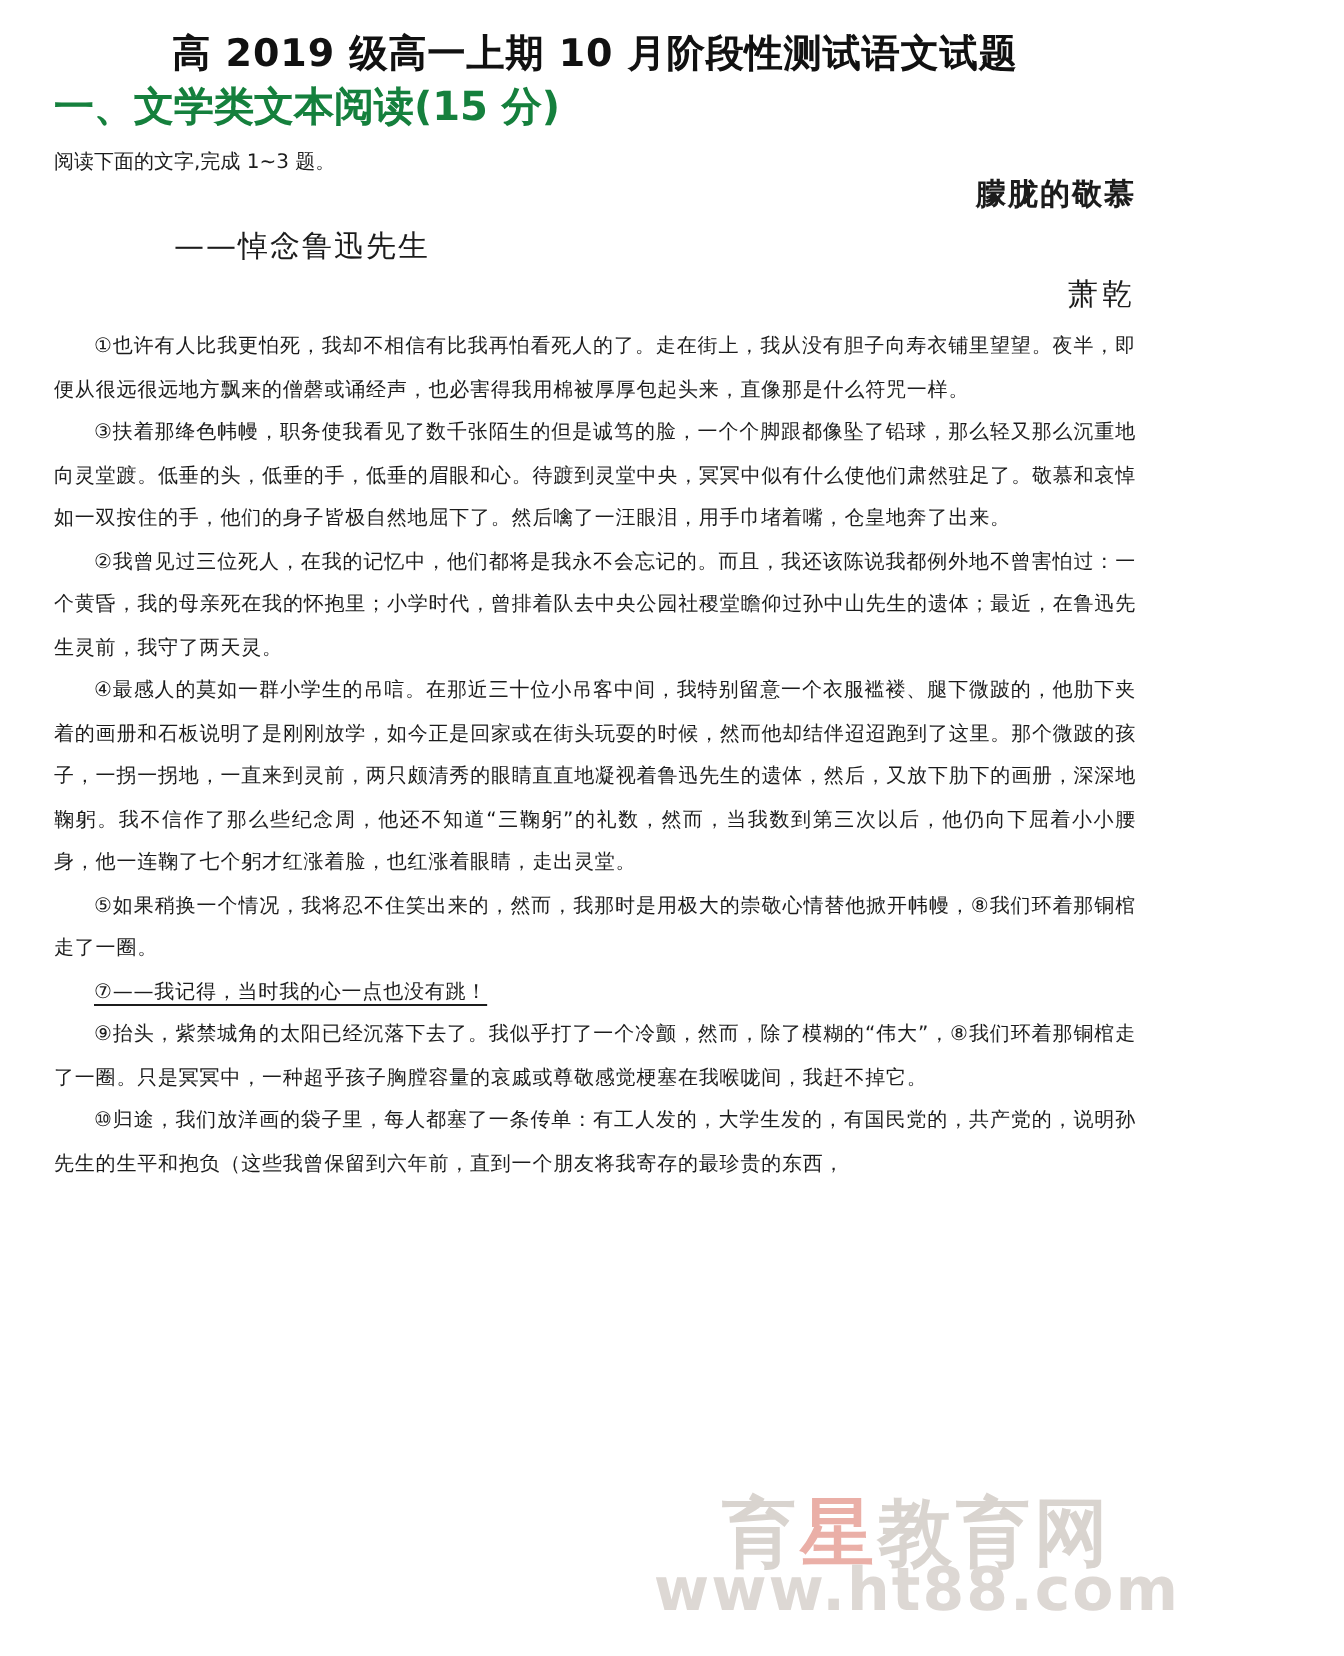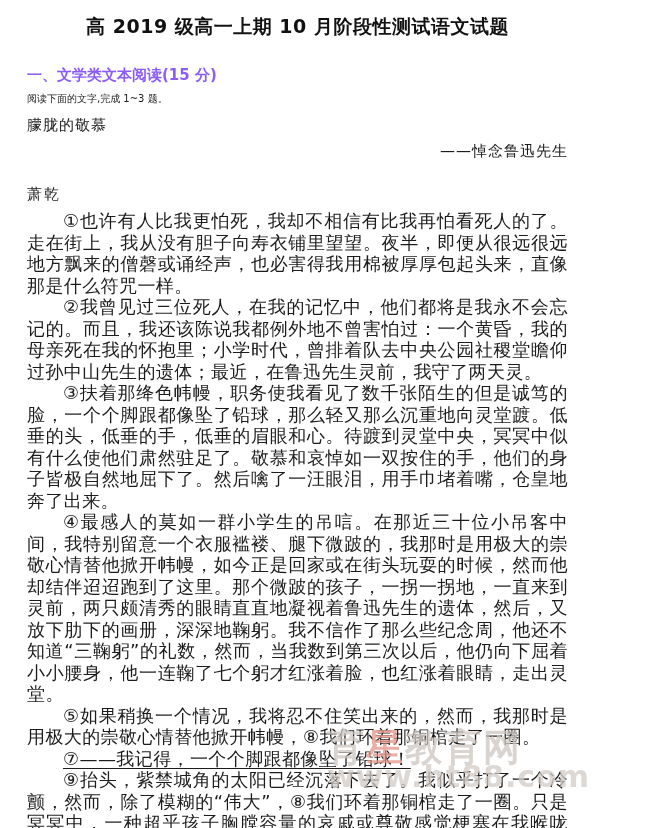--- a/index.html
+++ b/index.html
@@ -15,68 +15,67 @@
   }
   .doc-title{
     font-size:19px;
     font-weight:bold;
     text-align:center;
     margin:2px 0 0 0;
     letter-spacing:0.5px;
     color:#111;
   }
   .section-heading{
-    font-size:15px;
+    font-size:20px;
     font-weight:bold;
-    margin-top:26px;
-    color:#8b5cf6;
+    color:#15803d;
   }
   .instruction{
     font-size:10px;
     margin-top:7px;
   }
   .art-title{
     font-size:15px;
-    text-align:left;
-    margin-top:10px;
+    text-align:right;
     letter-spacing:1px;
+    font-weight:bold;
   }
   .art-subtitle{
     font-size:15px;
-    text-align:right;
+    text-align:left;
     margin-top:7px;
     padding-left:60px;
     letter-spacing:1px;
   }
   .art-author{
     font-size:15px;
-    text-align:left;
-    margin-top:24px;
+    text-align:right;
+    margin-top:5px;
     letter-spacing:2px;
   }
   .body-text{
     margin-top:6px;
   }
   .para{
-    font-size:18px;
+    font-size:10px;
     line-height:21.5px;
     text-align:justify;
     text-indent:2em;
     margin:0;
     letter-spacing:0.4px;
   }
   .para.underline{
     text-decoration:underline;
     text-underline-offset:3px;
   }
   .watermark{
     position:absolute;
     right:2px;
-    top:729px;
-    text-align:left;
+    top:748px;
+    text-align:center;
     line-height:1.0;
     pointer-events:none;
     opacity:0.75;
   }
   .wm-line1{
     font-size:37px;
     font-weight:bold;
     color:#cdc6c0;
     letter-spacing:2px;
   }
@@ -103,25 +102,25 @@
   <div class="instruction">阅读下面的文字,完成 1~3 题。</div>
 
   <div class="art-title">朦胧的敬慕</div>
 
   <div class="art-subtitle">——悼念鲁迅先生</div>
 
   <div class="art-author">萧乾</div>
 
   <div class="body-text" id="paragraphs">
       <p class="para">①也许有人比我更怕死，我却不相信有比我再怕看死人的了。走在街上，我从没有胆子向寿衣铺里望望。夜半，即便从很远很远地方飘来的僧磬或诵经声，也必害得我用棉被厚厚包起头来，直像那是什么符咒一样。</p>
+      <p class="para">③扶着那绛色帏幔，职务使我看见了数千张陌生的但是诚笃的脸，一个个脚跟都像坠了铅球，那么轻又那么沉重地向灵堂踱。低垂的头，低垂的手，低垂的眉眼和心。待踱到灵堂中央，冥冥中似有什么使他们肃然驻足了。敬慕和哀悼如一双按住的手，他们的身子皆极自然地屈下了。然后噙了一汪眼泪，用手巾堵着嘴，仓皇地奔了出来。</p>
       <p class="para">②我曾见过三位死人，在我的记忆中，他们都将是我永不会忘记的。而且，我还该陈说我都例外地不曾害怕过：一个黄昏，我的母亲死在我的怀抱里；小学时代，曾排着队去中央公园社稷堂瞻仰过孙中山先生的遗体；最近，在鲁迅先生灵前，我守了两天灵。</p>
-      <p class="para">③扶着那绛色帏幔，职务使我看见了数千张陌生的但是诚笃的脸，一个个脚跟都像坠了铅球，那么轻又那么沉重地向灵堂踱。低垂的头，低垂的手，低垂的眉眼和心。待踱到灵堂中央，冥冥中似有什么使他们肃然驻足了。敬慕和哀悼如一双按住的手，他们的身子皆极自然地屈下了。然后噙了一汪眼泪，用手巾堵着嘴，仓皇地奔了出来。</p>
-      <p class="para">④最感人的莫如一群小学生的吊唁。在那近三十位小吊客中间，我特别留意一个衣服褴褛、腿下微跛的，我那时是用极大的崇敬心情替他掀开帏幔，如今正是回家或在街头玩耍的时候，然而他却结伴迢迢跑到了这里。那个微跛的孩子，一拐一拐地，一直来到灵前，两只颇清秀的眼睛直直地凝视着鲁迅先生的遗体，然后，又放下肋下的画册，深深地鞠躬。我不信作了那么些纪念周，他还不知道“三鞠躬”的礼数，然而，当我数到第三次以后，他仍向下屈着小小腰身，他一连鞠了七个躬才红涨着脸，也红涨着眼睛，走出灵堂。</p>
+      <p class="para">④最感人的莫如一群小学生的吊唁。在那近三十位小吊客中间，我特别留意一个衣服褴褛、腿下微跛的，他肋下夹着的画册和石板说明了是刚刚放学，如今正是回家或在街头玩耍的时候，然而他却结伴迢迢跑到了这里。那个微跛的孩子，一拐一拐地，一直来到灵前，两只颇清秀的眼睛直直地凝视着鲁迅先生的遗体，然后，又放下肋下的画册，深深地鞠躬。我不信作了那么些纪念周，他还不知道“三鞠躬”的礼数，然而，当我数到第三次以后，他仍向下屈着小小腰身，他一连鞠了七个躬才红涨着脸，也红涨着眼睛，走出灵堂。</p>
       <p class="para">⑤如果稍换一个情况，我将忍不住笑出来的，然而，我那时是用极大的崇敬心情替他掀开帏幔，⑧我们环着那铜棺走了一圈。</p>
-      <p class="para underline">⑦——我记得，一个个脚跟都像坠了铅球！</p>
+      <p class="para underline">⑦——我记得，当时我的心一点也没有跳！</p>
       <p class="para">⑨抬头，紫禁城角的太阳已经沉落下去了。我似乎打了一个冷颤，然而，除了模糊的“伟大”，⑧我们环着那铜棺走了一圈。只是冥冥中，一种超乎孩子胸膛容量的哀戚或尊敬感觉梗塞在我喉咙间，我赶不掉它。</p>
       <p class="para">⑩归途，我们放洋画的袋子里，每人都塞了一条传单：有工人发的，大学生发的，有国民党的，共产党的，说明孙先生的生平和抱负（这些我曾保留到六年前，直到一个朋友将我寄存的最珍贵的东西，</p>
     </div>
 
   <div class="watermark">
     <div class="wm-line1"><span>育</span><span class="wm-accent">星</span><span>教育网</span></div>
     <div class="wm-line2">www.ht88.com</div>
   </div>
 
 </div>

